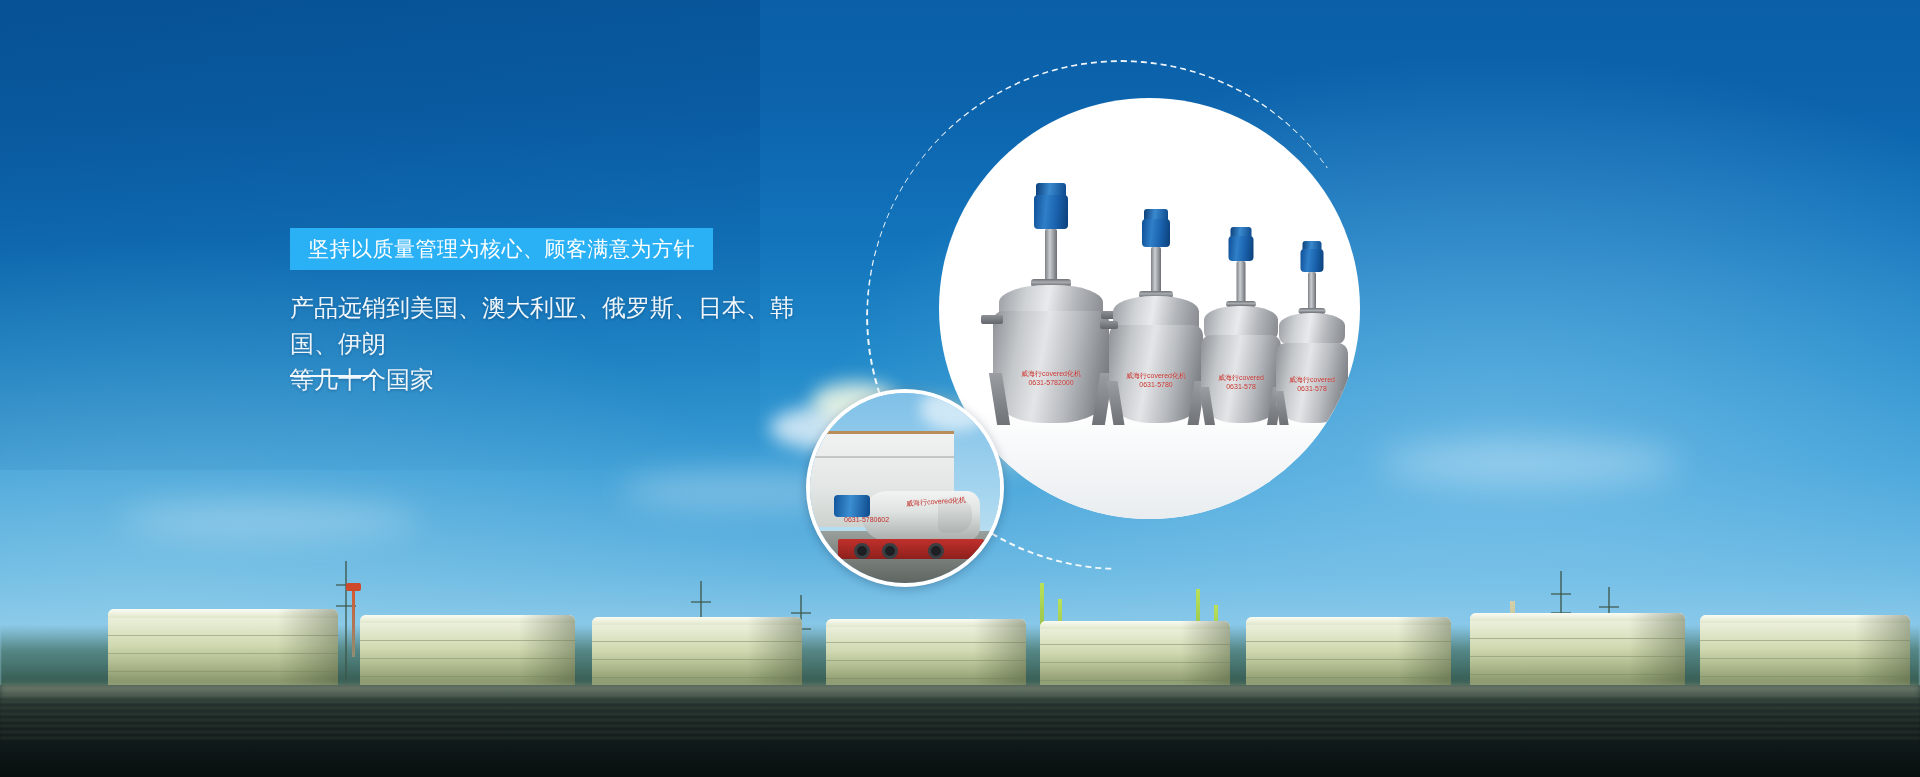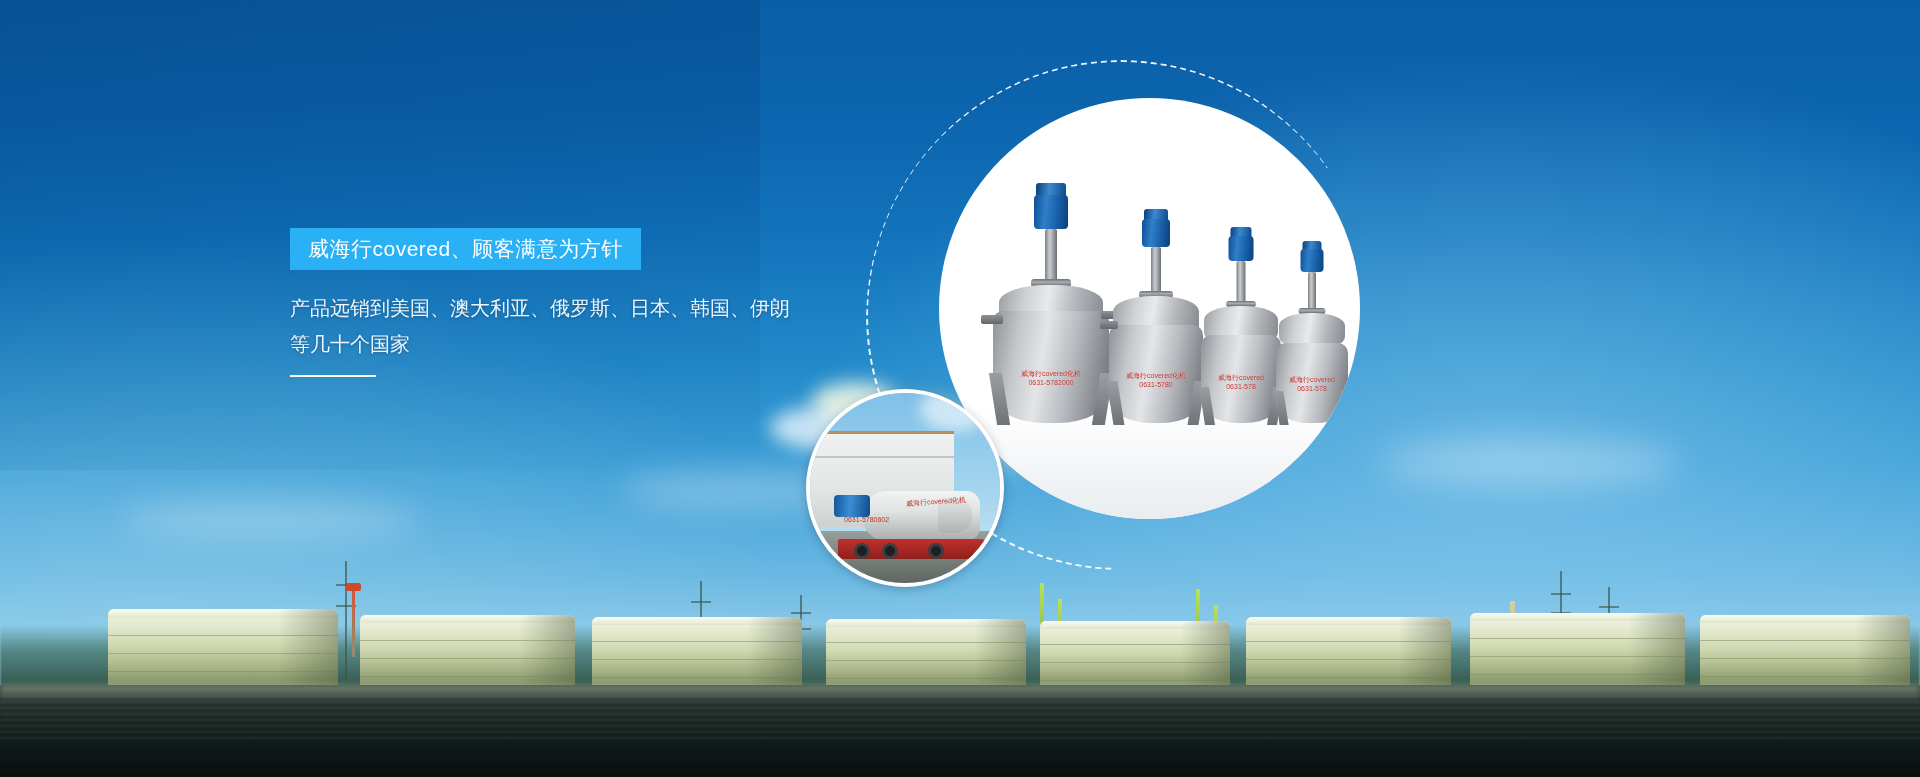--- a/index.html
+++ b/index.html
@@ -254,21 +254,21 @@
     display:flex; align-items:center;
     background:#29b0f5;
     white-space:nowrap;
   }
   .subtitle-box .txt {
     color:#ffffff; font-size:21px; letter-spacing:.5px;
   }
 
   .para {
     position:absolute; left:290px; top:290px;
-    width:520px; color:#eef6fb; font-size:20px; line-height:36px;
+    width:520px; color:#eef6fb; font-size:24px; line-height:36px;
     text-shadow:0 1px 3px rgba(0,35,75,.35);
   }
   .para .l2 { display:block; }
 
   .rule {
     position:absolute; left:290px; top:375px;
     width:86px; height:2px; background:#ffffff; opacity:.95;
   }
 </style>
 </head>
@@ -419,21 +419,21 @@
     <div class="cs-wheel" style="left:44px;"></div>
     <div class="cs-wheel" style="left:72px;"></div>
     <div class="cs-wheel" style="left:118px;"></div>
     <div class="cs-label">威海行covered化机</div>
     <div class="cs-label2">0631-5780602</div>
   </div>
 
   <div class="copy">
 
     <div class="subtitle-box">
-      <span class="txt">威海行covered、顾客满意为方针</span>
+      <span class="txt">坚持以质量管理为核心、顾客满意为方针</span>
     </div>
 
     <div class="para">
       <span class="l1">产品远销到美国、澳大利亚、俄罗斯、日本、韩国、伊朗</span>
       <span class="l2">等几十个国家</span>
     </div>
 
     <div class="rule"></div>
   </div>
 

